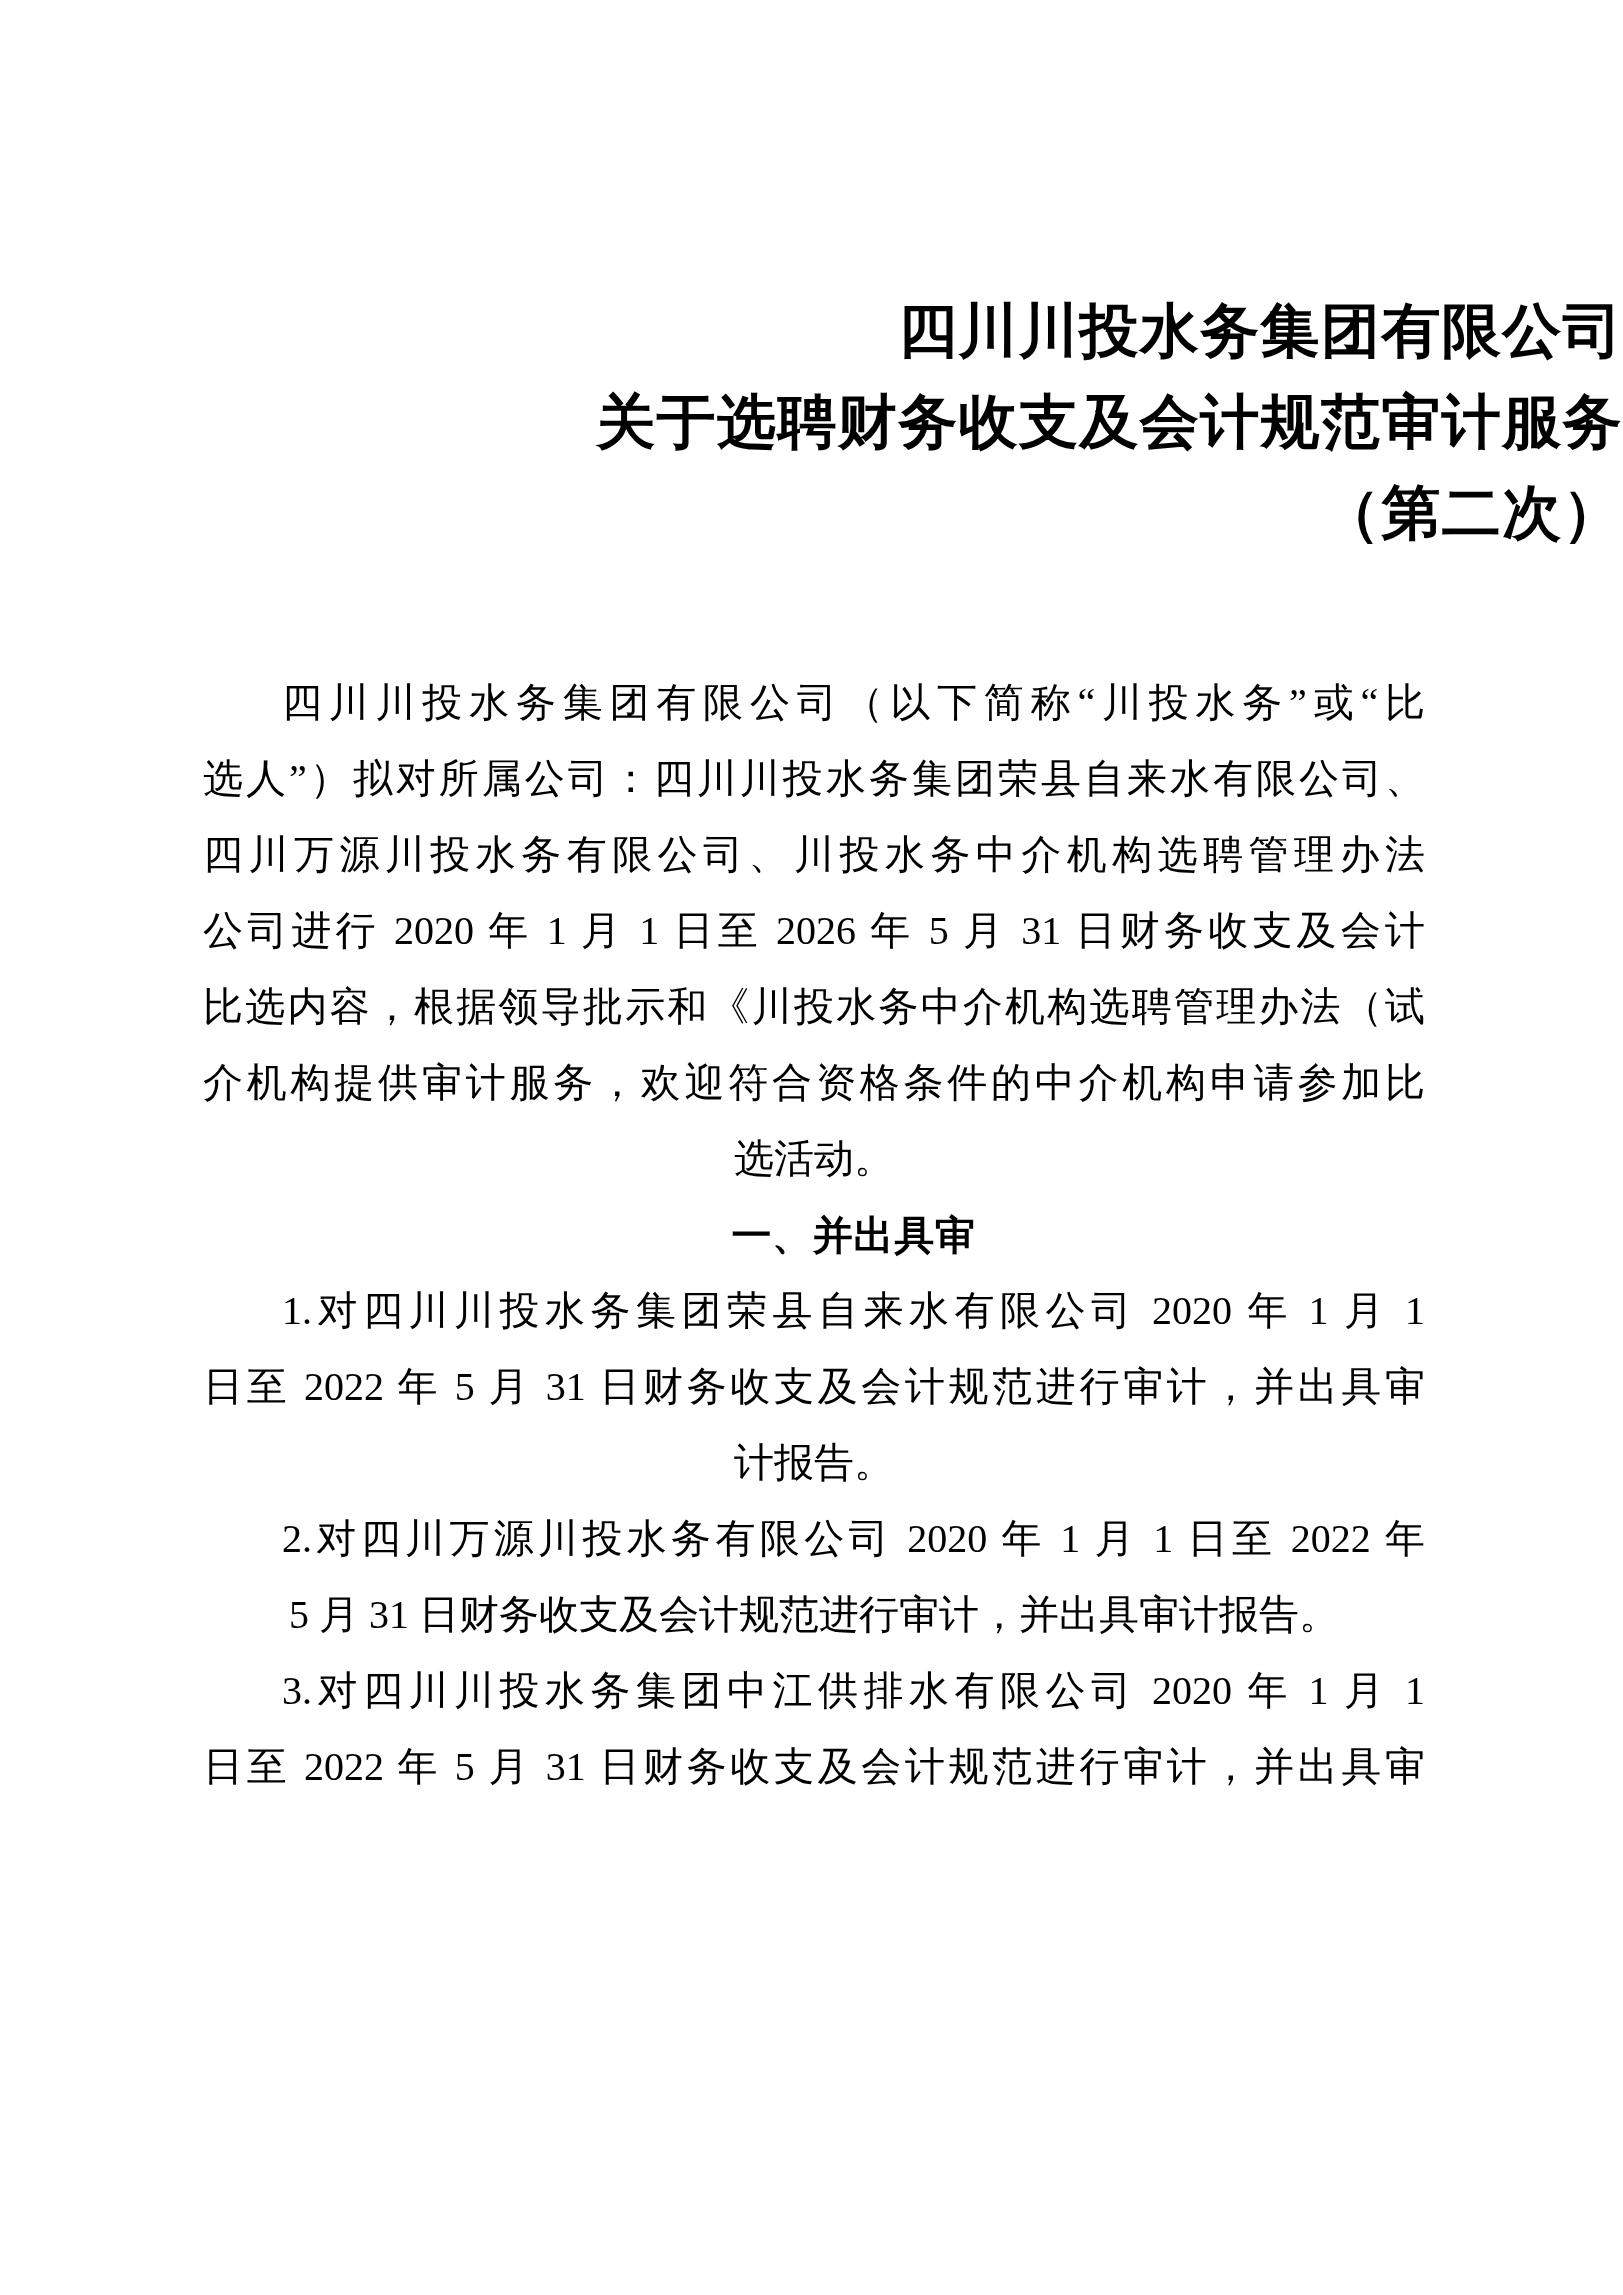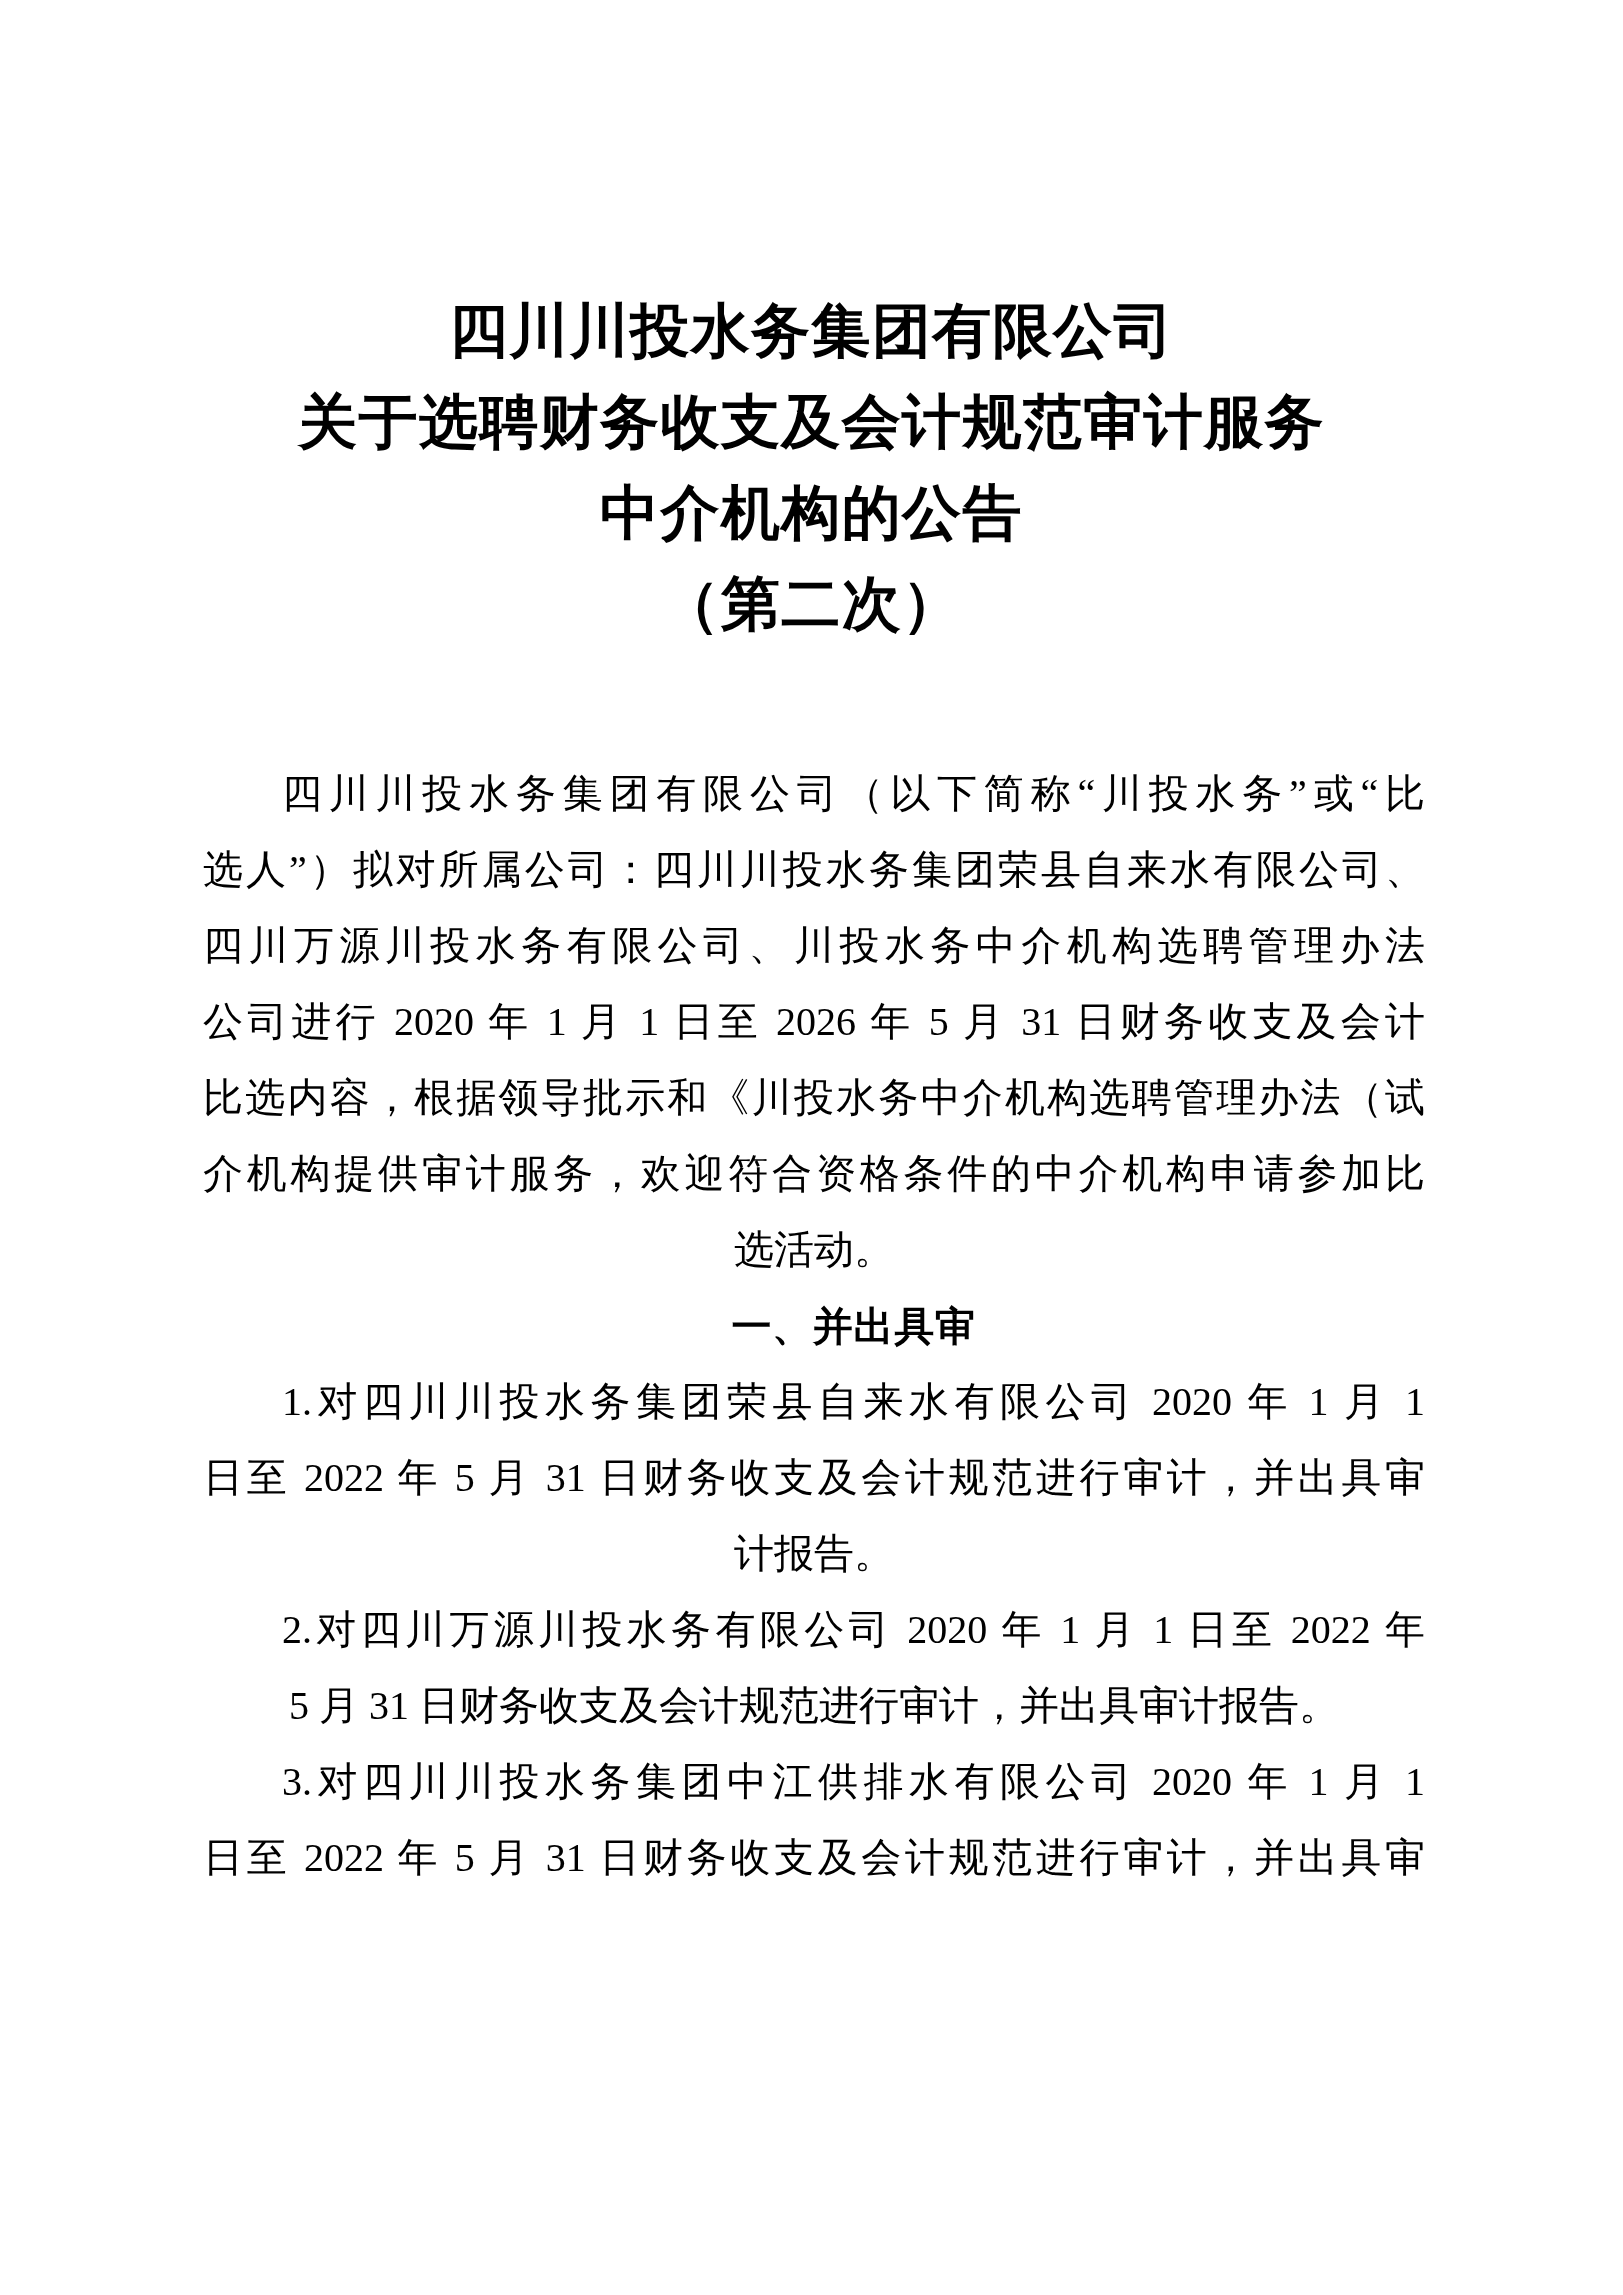--- a/index.html
+++ b/index.html
@@ -12,21 +12,21 @@
     width: 1623px;
     height: 2295px;
     margin: 0 auto;
     background: #ffffff;
     color: #000000;
     overflow: hidden;
   }
   
   .title-block {
     padding-top: 286px;
-    text-align: center;
+    text-align: right;
     font-family: "Liberation Sans", "DejaVu Sans", sans-serif;
     font-weight: 700;
     font-size: 59px;
     line-height: 91px;
     letter-spacing: 1.4px;
   }
   
   .body-block {
     margin: 106px 198px 0 203px; 
     font-family: "Liberation Serif", "DejaVu Serif", serif;
@@ -51,21 +51,20 @@
   }
 </style>
 </head>
 <body>
 
 <div class="page" style="background: rgb(255, 255, 255); color: rgb(0, 0, 0);">
 
   <header class="title-block">
     <div class="title-line">四川川投水务集团有限公司</div>
     <div class="title-line">关于选聘财务收支及会计规范审计服务</div>
-    <div class="title-line">中介机构的公告</div>
     <div class="title-line">（第二次）</div>
   </header>
 
   <main class="body-block">
     <div class="line indent just">四川川投水务集团有限公司（以下简称“川投水务”或“比</div>
     <div class="line just">选人”）拟对所属公司：四川川投水务集团荣县自来水有限公司、</div>
     <div class="line just">四川万源川投水务有限公司、川投水务中介机构选聘管理办法</div>
     <div class="line just">公司进行 2020 年 1 月 1 日至 2026 年 5 月 31 日财务收支及会计</div>
     <div class="line just">比选内容，根据领导批示和《川投水务中介机构选聘管理办法（试</div>
     <div class="line just">介机构提供审计服务，欢迎符合资格条件的中介机构申请参加比</div>

